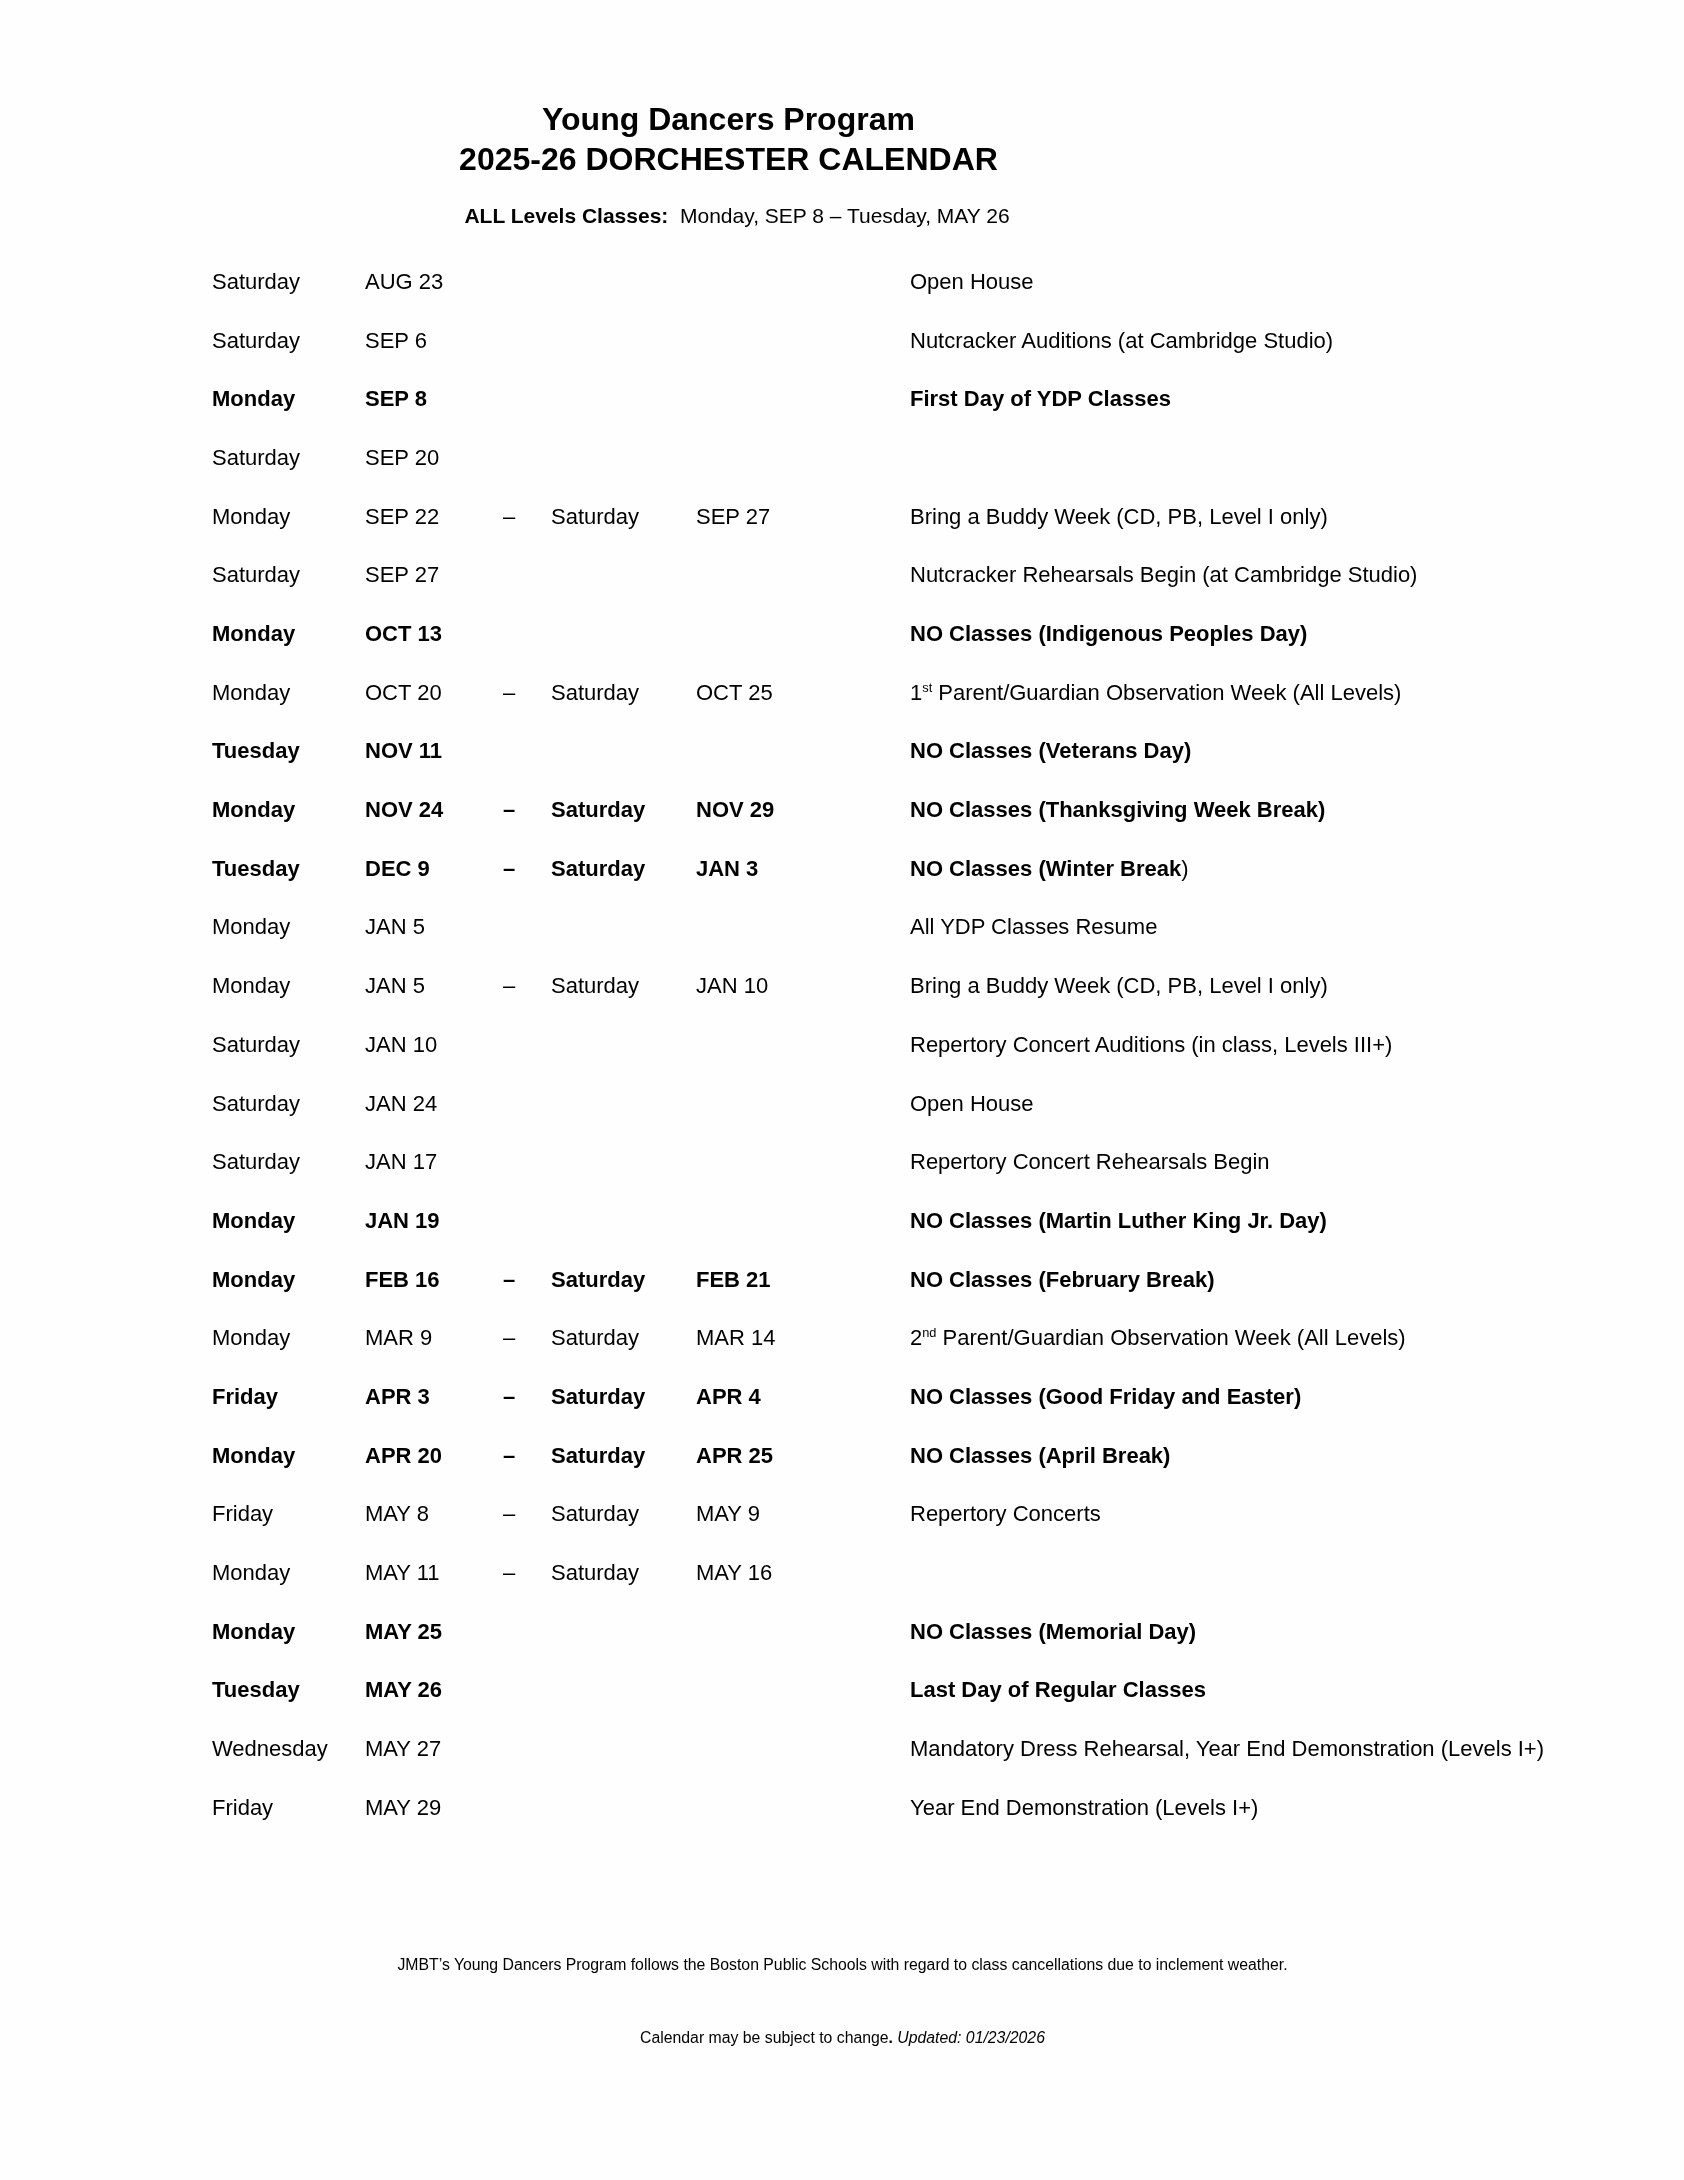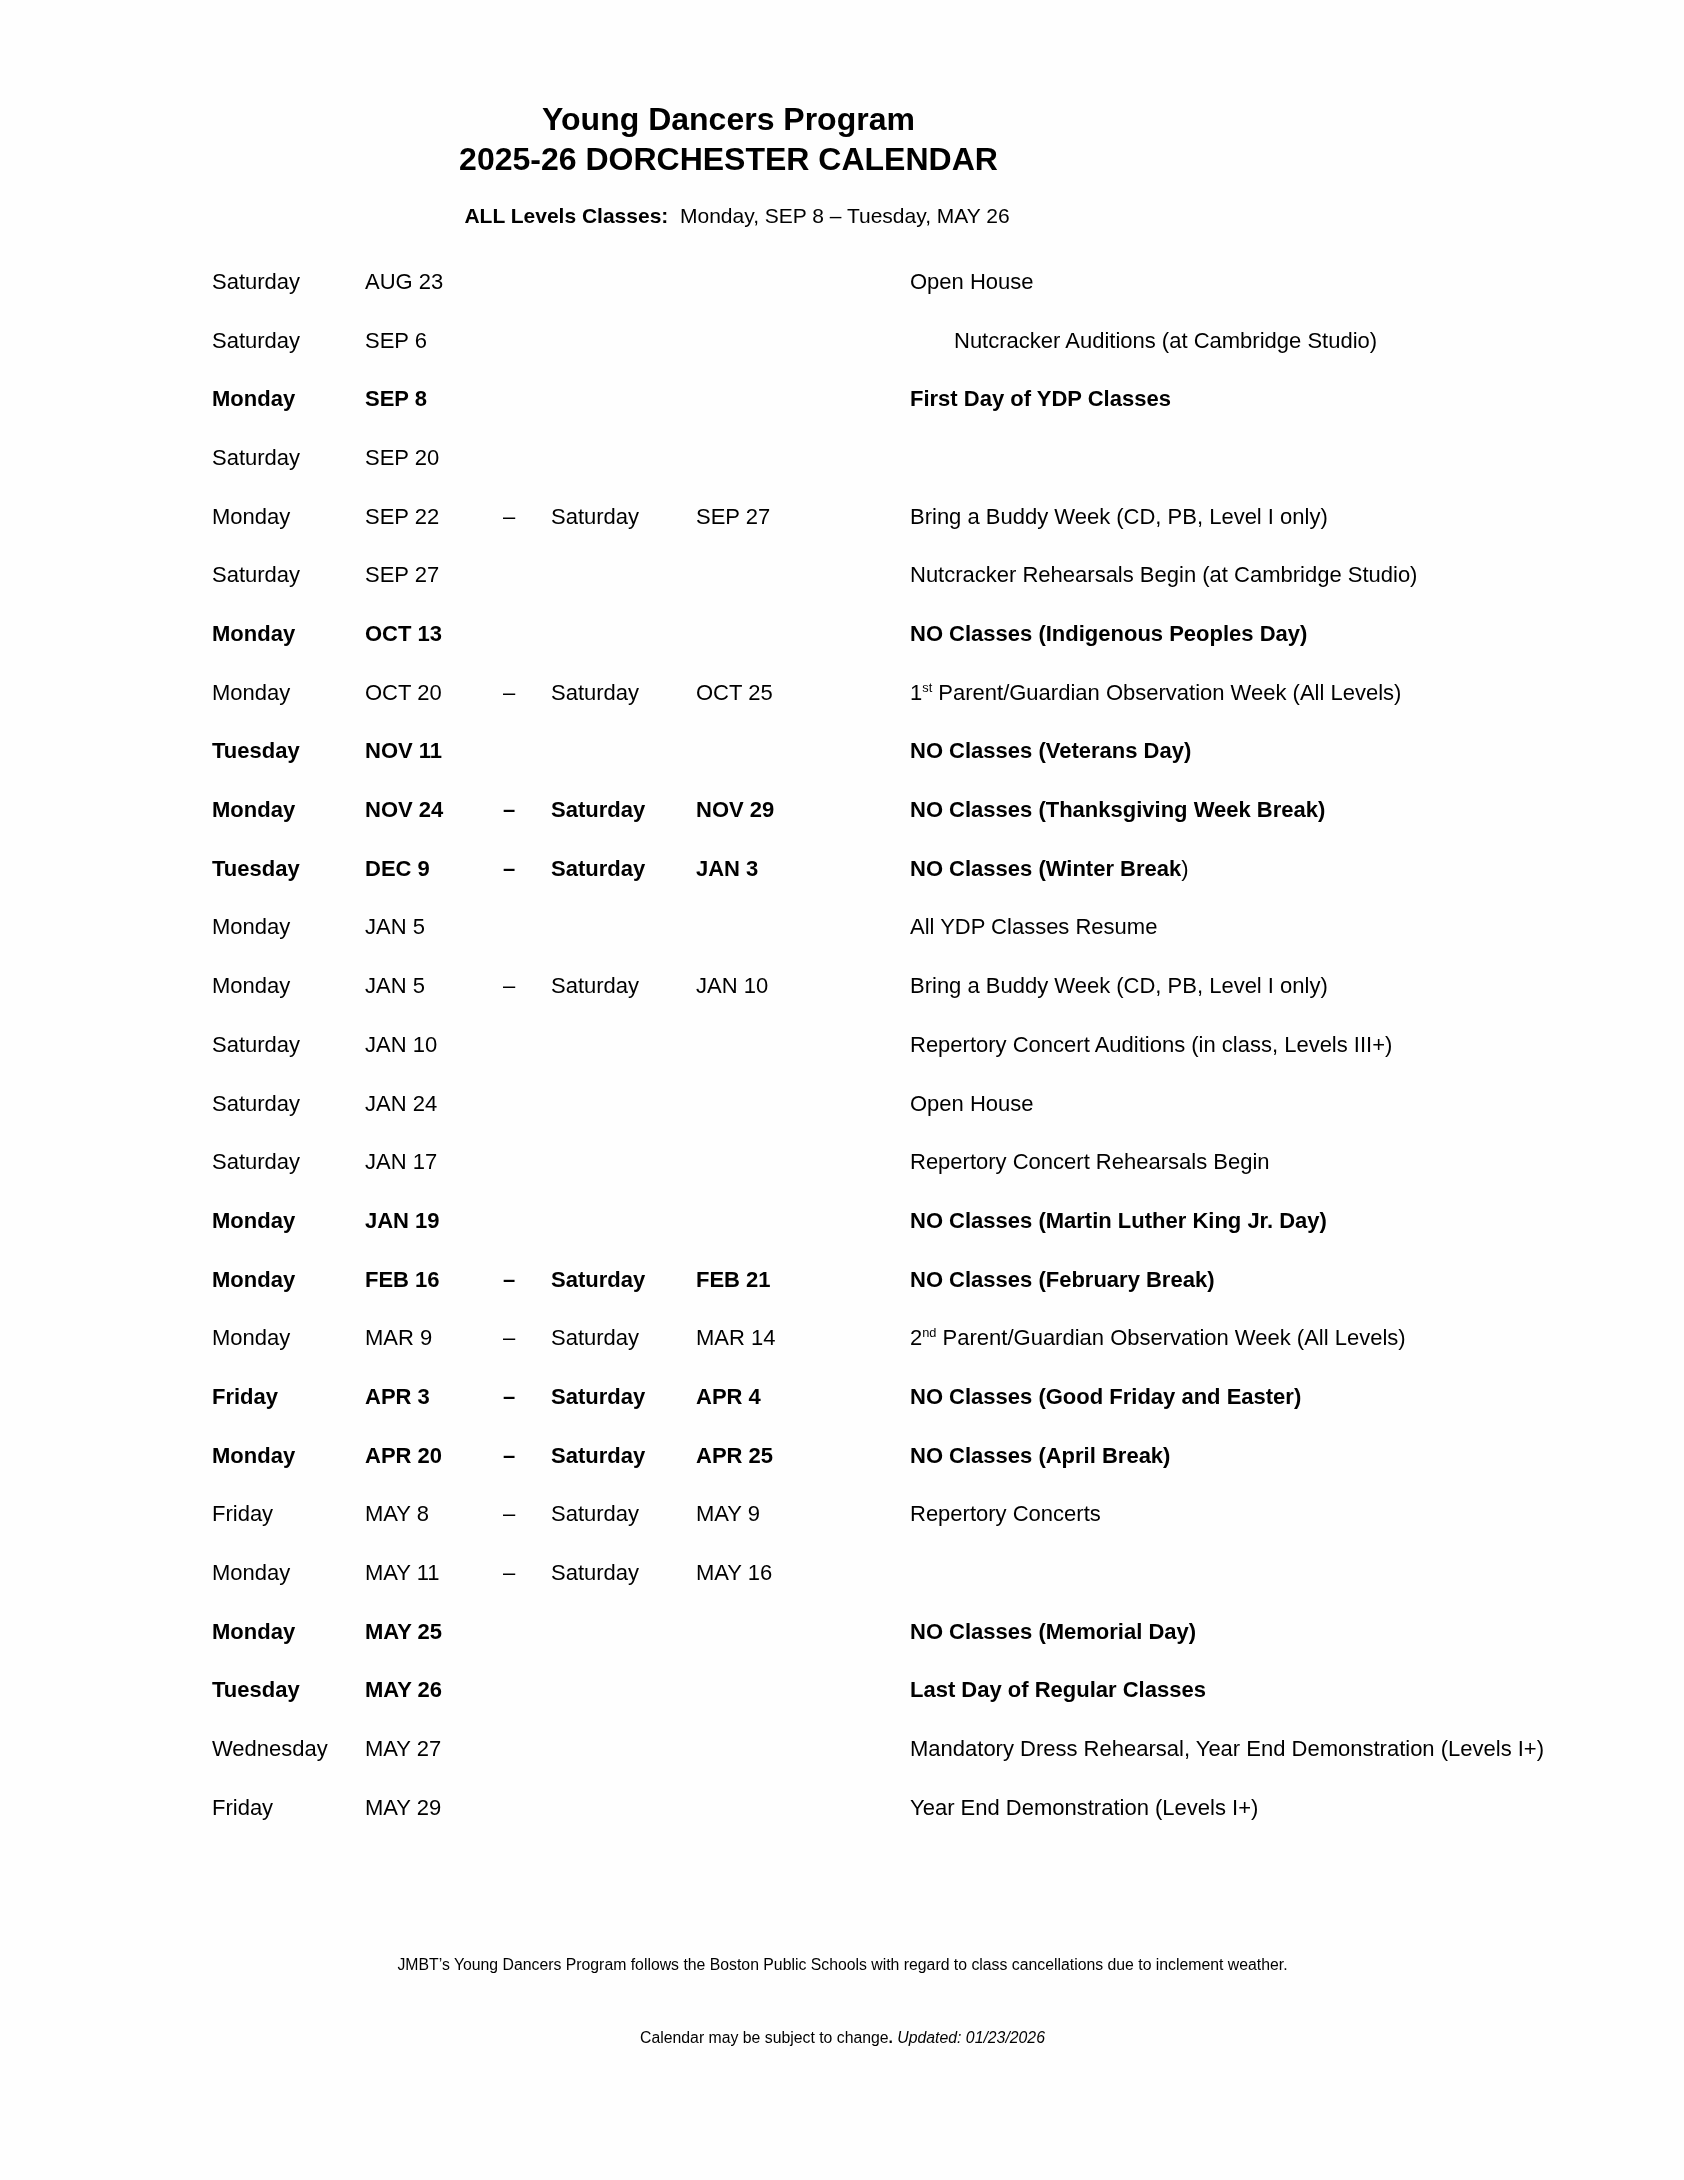--- a/index.html
+++ b/index.html
@@ -41,21 +41,21 @@
       <span class="c-eday"></span>
       <span class="c-edate"></span>
       <span class="c-desc"><span style="position: static; white-space: pre;">Open House</span></span>
     </div>
     <div class="row" style="top: 324px;">
       <span class="c-day">Saturday</span>
       <span class="c-date">SEP 6</span>
       <span class="c-dash"></span>
       <span class="c-eday"></span>
       <span class="c-edate"></span>
-      <span class="c-desc"><span style="position: static; white-space: pre; margin-left: 44px;">Nutcracker Auditions (at Cambridge Studio)</span></span>
+      <span class="c-desc"><span style="position: static; white-space: pre;">Nutcracker Auditions (at Cambridge Studio)</span></span>
     </div>
     <div class="row bold" style="top: 382px;">
       <span class="c-day">Monday</span>
       <span class="c-date">SEP 8</span>
       <span class="c-dash"></span>
       <span class="c-eday"></span>
       <span class="c-edate"></span>
       <span class="c-desc"><span style="position: static; white-space: pre;">First Day of YDP Classes</span></span>
     </div>
     <div class="row" style="top: 441px;">

